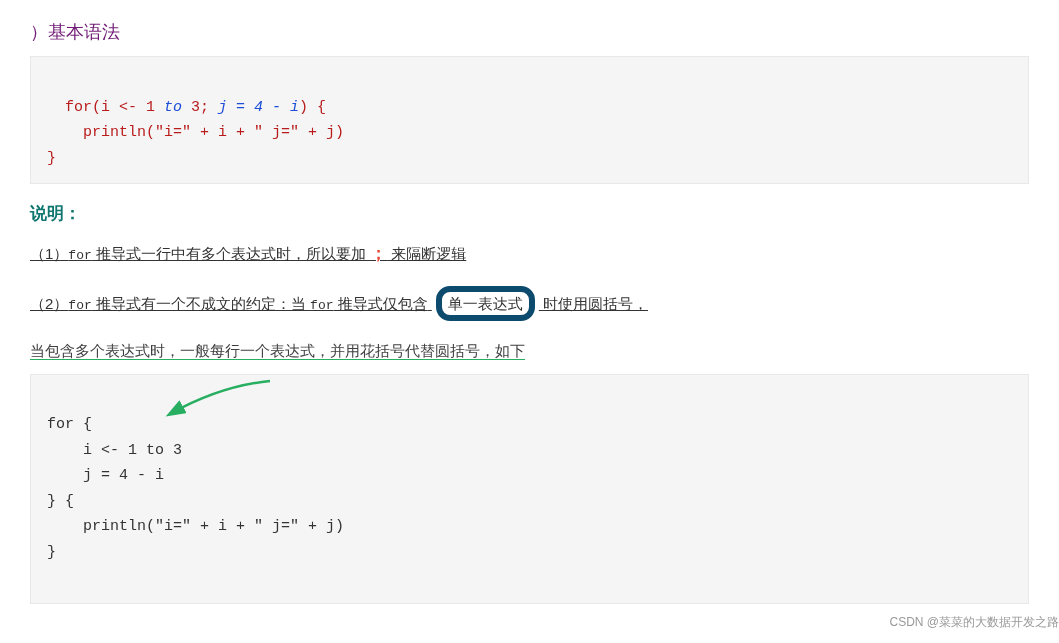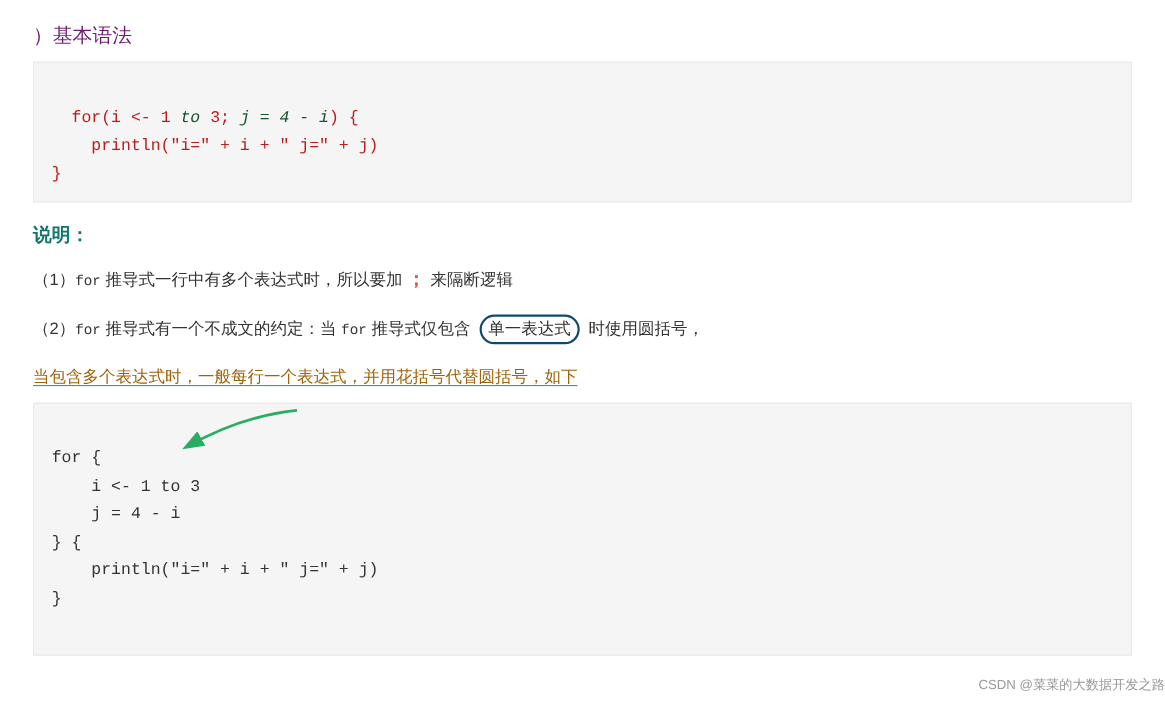--- a/index.html
+++ b/index.html
@@ -26,49 +26,50 @@
       padding: 12px 16px;
       font-family: "Courier New", "Consolas", monospace;
       font-size: 15px;
       line-height: 1.7;
       margin-bottom: 18px;
       color: #333;
       white-space: pre;
       position: relative;
     }
 
-    .code-red { color: #14532d; font-style: italic; }
+    .code-red { color: #1d4ed8; font-style: italic; }
     .code-black { color: #b91c1c; margin-top: 45px; }
 
     .section-desc {
       font-weight: bold;
       font-size: 17px;
       margin-bottom: 14px;
       color: #0f766e;
     }
 
     .desc-item {
       margin-bottom: 16px;
       font-size: 15px;
       line-height: 1.8;
       color: #333;
+      text-decoration: underline;
     }
 
     .desc-item .inline-code {
       font-family: "Courier New", "Consolas", monospace;
       font-size: 13px;
       background: transparent;
       color: #333;
     }
 
     .desc-paragraph {
       font-size: 15px;
       line-height: 1.8;
       margin-bottom: 10px;
-      color: #a16207;
+      color: #404040;
     }
 
     .watermark {
       position: fixed;
       bottom: 12px;
       right: 0;
       font-size: 12px;
       color: #999;
     }
   </style>
@@ -85,21 +86,21 @@
 
 <div class="section-desc">说明：</div>
 
 <div class="desc-item">
   <span>（1）</span><span class="inline-code">for</span><span> 推导式一行中有多个表达式时，所以要加 <strong style="font-size:17px;color:#e74c3c;">；</strong> 来隔断逻辑</span>
 </div>
 
 <div class="desc-item">
   <span>（2）</span><span class="inline-code">for</span><span> 推导式有一个不成文的约定：当 <span class="inline-code">for</span> 推导式仅包含</span>
   <span style="display:inline-block; position:relative; margin: 0 4px;">
-    <span style="border: 2px solid #0c4a6e; border-radius: 14px; padding: 1px 6px; display:inline-block; line-height:1.4;">单一表达式</span>
+    <span style="border: 6px solid #0c4a6e; border-radius: 14px; padding: 1px 6px; display:inline-block; line-height:1.4;">单一表达式</span>
   </span>
   <span>时使用圆括号，</span>
 </div>
 
 <div class="desc-paragraph">
   <span style="text-decoration: underline; text-decoration-color: #27ae60; text-underline-offset:3px;">当包含多个表达式时，一般每行一个表达式，并用花括号代替圆括号，如下</span>
 </div>
 
 <div style="position:relative;">
 

